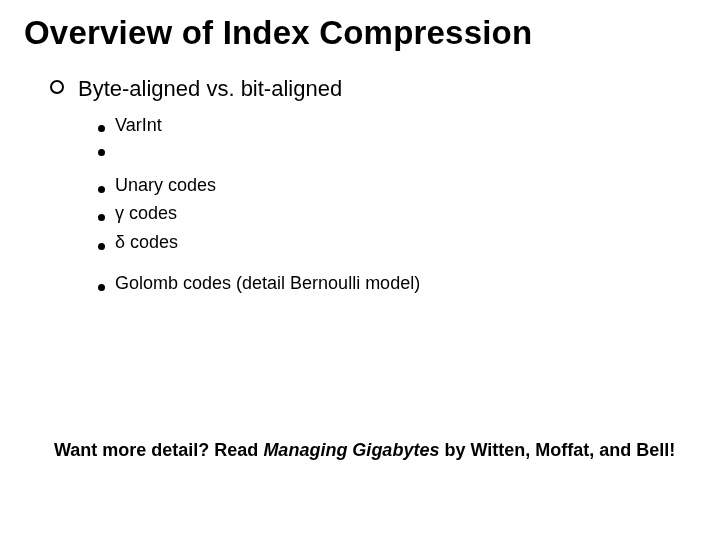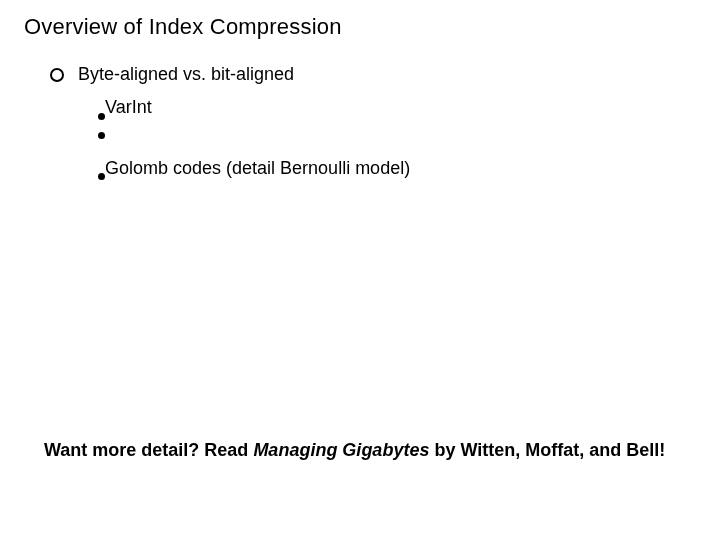--- a/index.html
+++ b/index.html
@@ -13,22 +13,22 @@
   }
   .slide {
     padding: 14px 24px 0 24px;
     box-sizing: border-box;
     width: 720px;
     height: 540px;
     position: relative;
   }
   .title {
     font-family: "Arial Black", Arial, sans-serif;
-    font-weight: 400;
-    font-size: 22px;
+    font-weight: 700;
+    font-size: 33px;
     letter-spacing: 0.2px;
     margin: 0 0 22px 0;
   }
   .l1 {
     margin: 0 0 10px 0;
     padding-left: 26px;
   }
   .l1-item {
     display: flex;
     align-items: flex-start;
@@ -38,49 +38,50 @@
   .l1-bullet {
     width: 14px;
     height: 14px;
     border: 2.4px solid #000;
     border-radius: 50%;
     box-sizing: border-box;
     margin-top: 6px;
     flex: 0 0 auto;
   }
   .l1-text {
-    font-size: 18px;
+    font-size: 22px;
     font-weight: 400;
     line-height: 1.35;
   }
   .l2 {
     margin: 4px 0 18px 0;
     padding-left: 74px;
   }
   .l2-item {
     display: flex;
-    align-items: flex-end;
+    align-items: center;
+    gap: 10px;
     margin-bottom: 5px;
   }
   .l2-bullet {
     width: 7px;
     height: 7px;
     background: #000;
     border-radius: 50%;
     margin-top: 7px;
     flex: 0 0 auto;
   }
   .l2-text {
     font-size: 18px;
     font-weight: 400;
     line-height: 1.3;
   }
   .footer-note {
     position: absolute;
-    left: 44px;
+    left: 54px;
     right: 24px;
     top: 440px;
     font-size: 18px;
     font-family: Arial, Helvetica, sans-serif;
   }
   .bold { font-weight: 700; }
   .italic { font-style: italic; }
 </style>
 </head>
 <body>
@@ -98,20 +99,34 @@
   <div class="l2">
     <div class="l2-item">
       <span class="l2-bullet"></span>
       <span class="l2-text">VarInt</span>
     </div>
     <div class="l2-item">
       <span class="l2-bullet"></span>
     </div>
   </div>
 
+  <div class="l2">
+    <div class="l2-item">
+      <span class="l2-bullet"></span>
+      <span class="l2-text">Unary codes</span>
+    </div>
+    <div class="l2-item">
+      <span class="l2-bullet"></span>
+      <span class="l2-text">γ codes</span>
+    </div>
+    <div class="l2-item">
+      <span class="l2-bullet"></span>
+      <span class="l2-text">δ codes</span>
+    </div>
+  </div>
 
   <div class="l2">
     <div class="l2-item">
       <span class="l2-bullet"></span>
       <span class="l2-text">Golomb codes (detail Bernoulli model)</span>
     </div>
   </div>
 
   <div class="footer-note bold">
     <span>Want more detail? Read </span><span class="italic">Managing Gigabytes</span><span> by Witten, Moffat, and Bell!</span>

